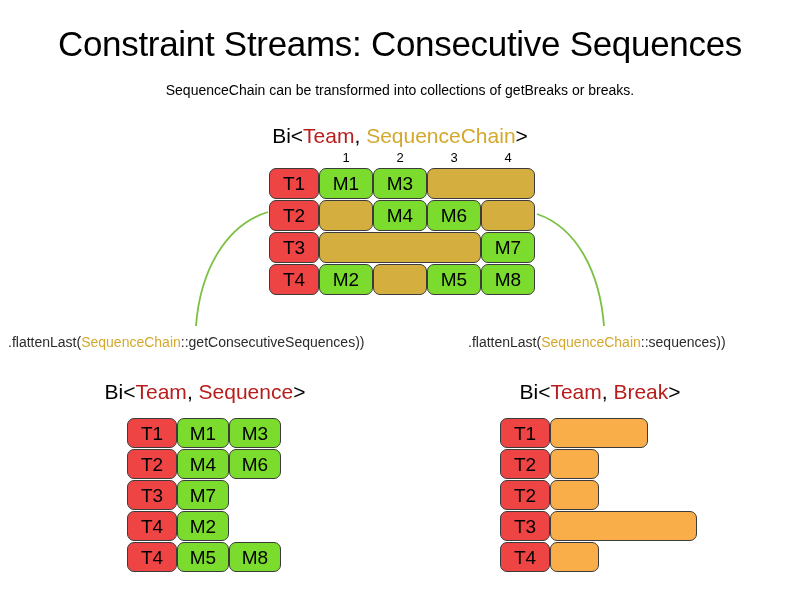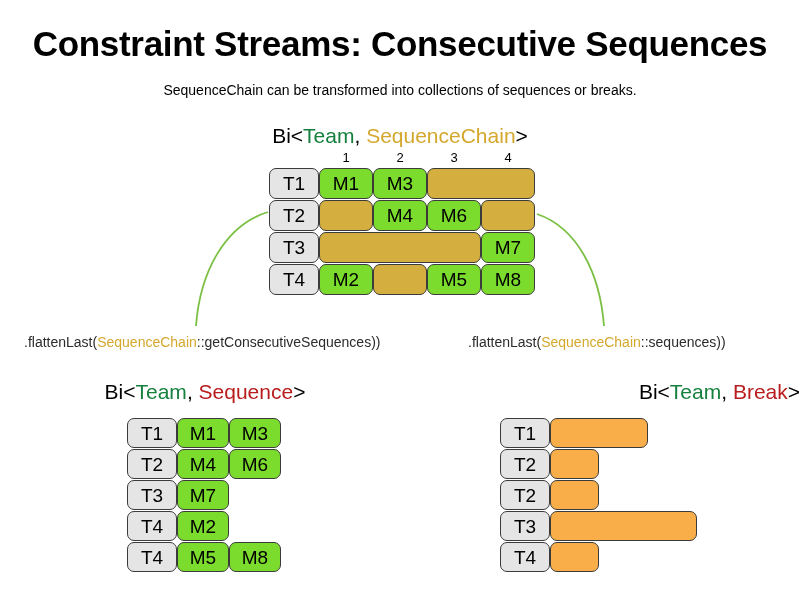--- a/index.html
+++ b/index.html
@@ -10,67 +10,67 @@
     font-family:"Liberation Sans", sans-serif;
     position:relative;
     overflow:hidden;
     color:#000;
   }
 
   
   #title {
     position:absolute; left:0; top:24px; width:800px;
     text-align:center;
-    font-size:35px; font-weight:700; letter-spacing:-0.3px;
+    font-size:35px; font-weight:400; letter-spacing:-0.3px;
     white-space:nowrap;
   }
   #subtitle {
     position:absolute; left:0; top:82px; width:800px;
     text-align:center; font-size:14px;
   }
 
   
   .sig { white-space:nowrap; font-size:21px; }
   .sig .plain { color:#000; }
-  .sig .team  { color:#15803d; }
+  .sig .team  { color:#b91c1c; }
   .sig .chain { color:#D4A82C; }
   .sig .seq   { color:#b91c1c; }
 
   .callsig { white-space:nowrap; font-size:14px; }
   .callsig .plain { color:#2b2b2b; }
   .callsig .chain { color:#D4A82C; }
 
   
   .cell {
     position:absolute;
     border:1.6px solid #3b3b3b;
     border-radius:7px;
     display:flex; align-items:center; justify-content:center;
     font-size:19px; color:#000;
     line-height:1;
   }
-  .cell.team  { background:#e5e5e5; }
+  .cell.team  { background:#ef4444; }
   .cell.match { background:#7BDC2E; }
   .cell.gold  { background:#D4AE3E; }
   .cell.brk   { background:#F9AE4A; }
 
   
   .colnum {
     position:absolute;
     font-size:13px; text-align:center;
     color:#000;
   }
 
   svg.link { position:absolute; left:0; top:0; width:800px; height:600px; pointer-events:none; }
 </style>
 </head>
 <body>
 
 <div id="title">Constraint Streams: Consecutive Sequences</div>
-<div id="subtitle">SequenceChain can be transformed into collections of sequences or breaks.</div>
+<div id="subtitle">SequenceChain can be transformed into collections of getBreaks or breaks.</div>
 
 <svg class="link" viewBox="0 0 800 600">
   <path d="M 268 212 C 225 225 200 272 196 326" fill="none" stroke="#7BC043" stroke-width="1.8"></path>
   <path d="M 537 214 C 578 228 600 274 604 326" fill="none" stroke="#7BC043" stroke-width="1.8"></path>
 </svg>
 
 <div class="sig" id="top-sig" style="position:absolute; left:0; top:124px; width:800px; text-align:center;">
   <span class="plain">Bi&lt;</span><span class="team">Team</span><span class="plain">, </span><span class="chain">SequenceChain</span><span class="plain">&gt;</span>
 </div>
 
@@ -117,21 +117,21 @@
     </div>
     <div class="cell gold" style="left: 373px; top: 264px; width: 54px; height: 31px;"></div>
     <div class="cell match" style="left: 427px; top: 264px; width: 54px; height: 31px;">
       <span>M5</span>
     </div>
     <div class="cell match" style="left: 481px; top: 264px; width: 54px; height: 31px;">
       <span>M8</span>
     </div>
   </div>
 
-<div class="callsig" style="position:absolute; left:24px; top:334px;">
+<div class="callsig" style="position:absolute; left:8px; top:334px;">
   <span class="plain">.flattenLast(</span><span class="chain">SequenceChain</span><span class="plain">::getConsecutiveSequences))</span>
 </div>
 
 <div class="callsig" style="position:absolute; left:468px; top:334px;">
   <span class="plain">.flattenLast(</span><span class="chain">SequenceChain</span><span class="plain">::sequences))</span>
 </div>
 
 <div class="sig" style="position:absolute; left:0px; top:380px; width:410px; text-align:center;">
   <span class="plain">Bi&lt;</span><span class="team">Team</span><span class="plain">, </span><span class="seq">Sequence</span><span class="plain">&gt;</span>
 </div>
@@ -170,21 +170,21 @@
       <span>T4</span>
     </div>
     <div class="cell match" style="left: 177px; top: 542px; width: 52px; height: 30px;">
       <span>M5</span>
     </div>
     <div class="cell match" style="left: 229px; top: 542px; width: 52px; height: 30px;">
       <span>M8</span>
     </div>
   </div>
 
-<div class="sig" style="position:absolute; left:400px; top:380px; width:400px; text-align:right;">
+<div class="sig" style="position:absolute; left:400px; top:380px; width:400px; text-align:center;">
   <span class="plain">Bi&lt;</span><span class="team">Team</span><span class="plain">, </span><span class="seq">Break</span><span class="plain">&gt;</span>
 </div>
 <div id="br-grid">
     <div class="cell team" style="left: 500px; top: 418px; width: 50px; height: 30px;">
       <span>T1</span>
     </div>
     <div class="cell brk" style="left: 550px; top: 418px; width: 98px; height: 30px;"></div>
     <div class="cell team" style="left: 500px; top: 449px; width: 50px; height: 30px;">
       <span>T2</span>
     </div>

